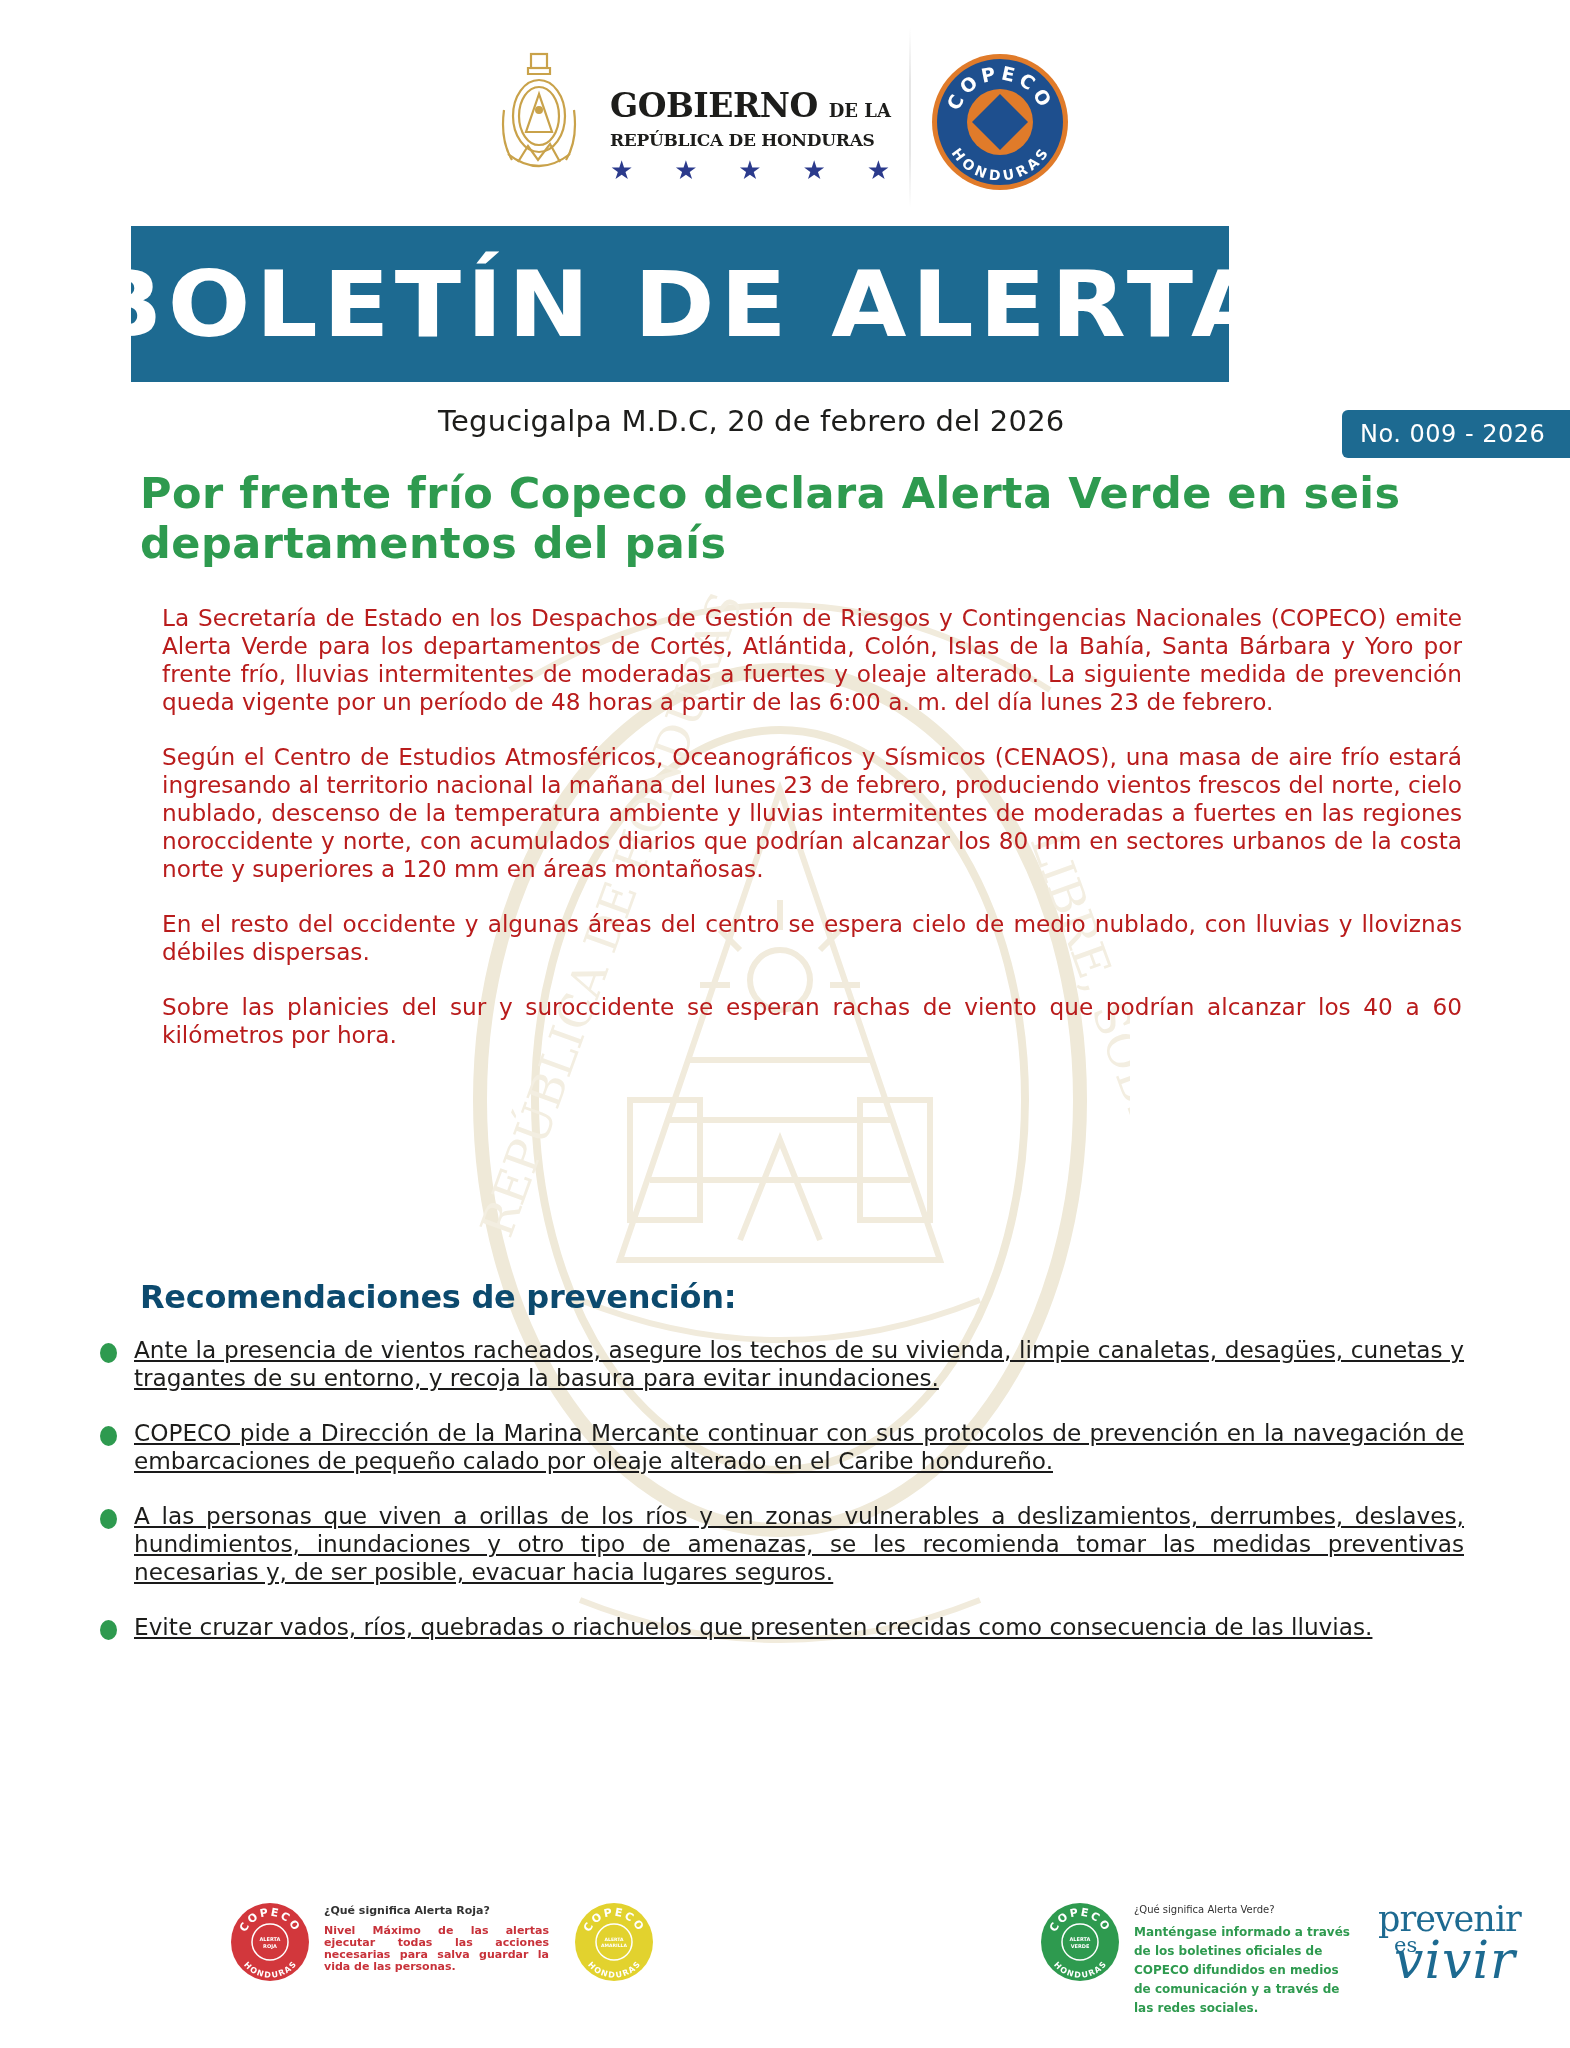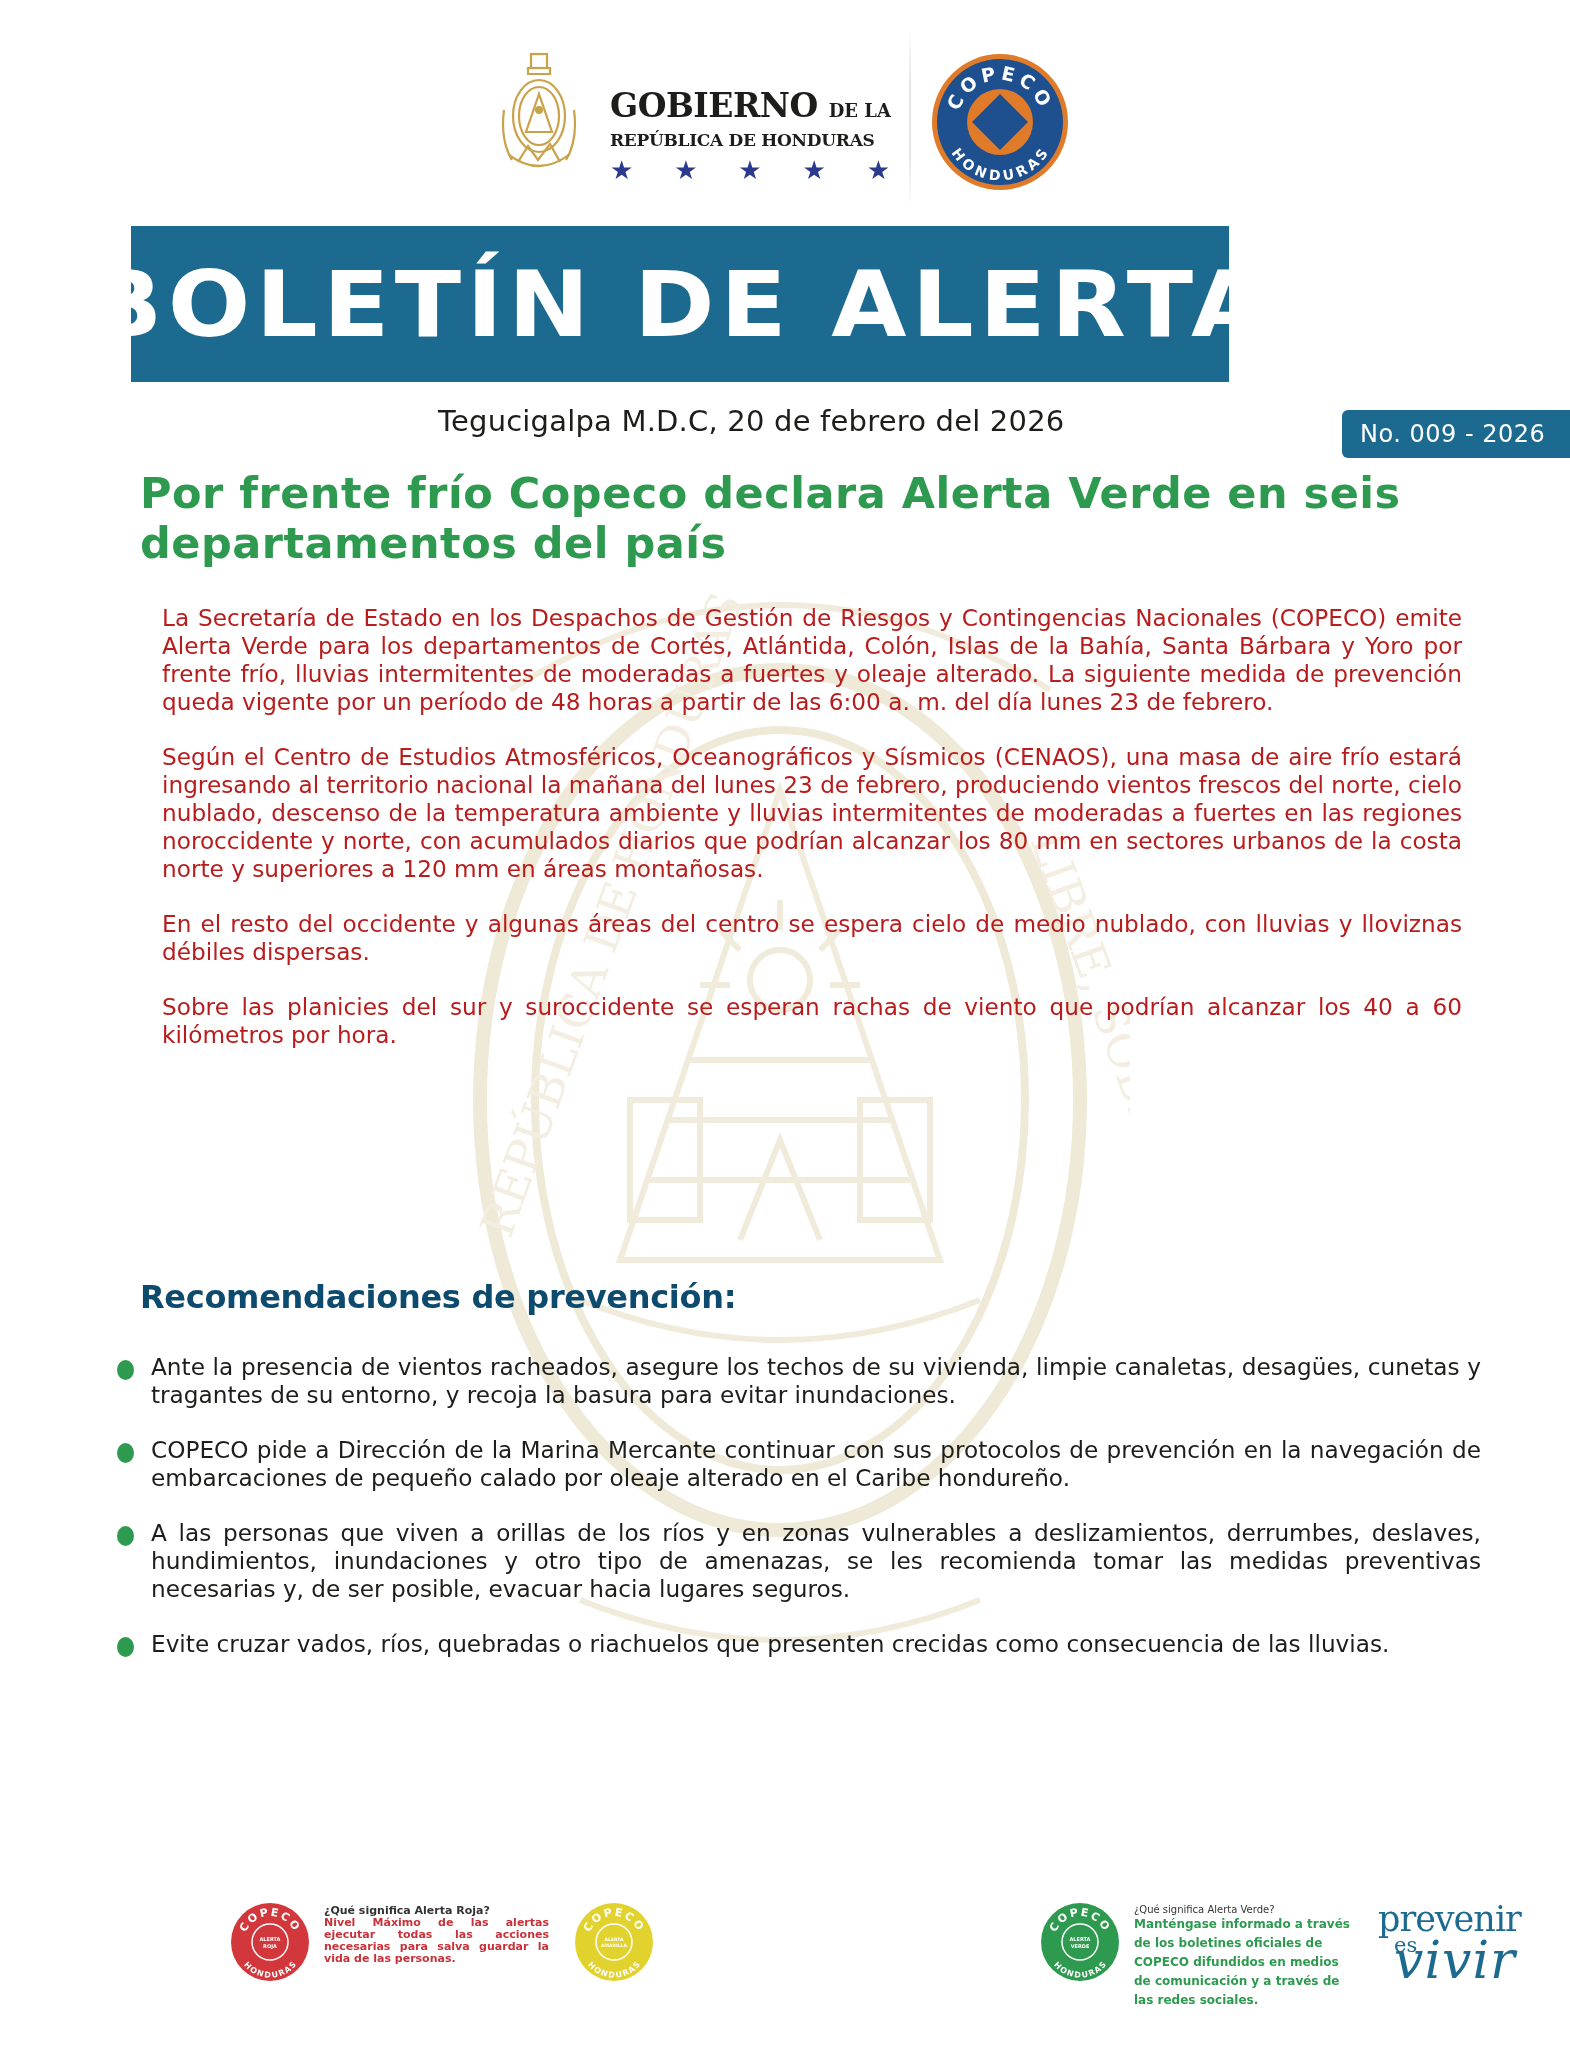--- a/index.html
+++ b/index.html
@@ -29,31 +29,31 @@
 
   
   .headline { position:absolute; left:140px; top:468px; width:1330px; color:#2e9a4f; font-weight:bold; font-size:43px; line-height:50px; z-index:1; letter-spacing:0.5px; }
 
   
   .body { position:absolute; left:146px; top:604px; width:1316px; z-index:1; }
   .body p { margin:0 0 27px 16px; font-size:23.2px; line-height:28px; text-align:justify; color:#b91c1c; }
 
   
   .rec-title { position:absolute; left:140px; top:1278px; font-weight:bold; font-size:32px; color:#0c4a6e; z-index:1; letter-spacing:-0.3px; }
-  .rec-list { position:absolute; left:98px; top:1336px; width:1366px; margin:17px; padding:0; list-style:none; z-index:1; }
+  .rec-list { position:absolute; left:98px; top:1336px; width:1366px; margin:0; padding:0; list-style:none; z-index:1;text-decoration:underline; }
   .rec-item { position:relative; padding-left:36px; margin-bottom:27px; font-size:23.2px; line-height:28px; text-align:justify; color:#1d1d1b; }
   .rec-bullet { position:absolute; left:2px; top:7px; width:17px; height:20px; border-radius:50%; background:#2e9a4f; }
 
   
   .footer { position:absolute; left:0; top:1880px; width:1570px; height:140px; z-index:1; }
   .legend { position:absolute; top:14px; display:flex; align-items:flex-start; }
   .seal { flex:none; width:80px; height:80px; border-radius:50%; position:relative; margin-top:8px; }
   .seal svg { position:absolute; left:0; top:0; }
   .legend-text { margin-left:14px; }
-  .legend-q { font-weight:bold; color:#333333; }
+  .legend-q { font-weight:bold; color:#333333; margin-bottom:8px; }
   .legend-a { font-weight:bold; }
 
   .legend-red { left:230px; }
   .legend-red .legend-q { font-size:11px; margin-top:10px; }
   .legend-red .legend-a { font-size:11px; line-height:12px; color:#c8323a; width:225px; text-align:justify; }
 
   .legend-yellow { left:574px; }
   .legend-yellow .legend-q { font-size:13px; margin-top:8px; color:#333; }
   .legend-yellow .legend-a { font-size:12.5px; line-height:16px; color:#d27a4a; font-weight:normal; width:330px; }
 

